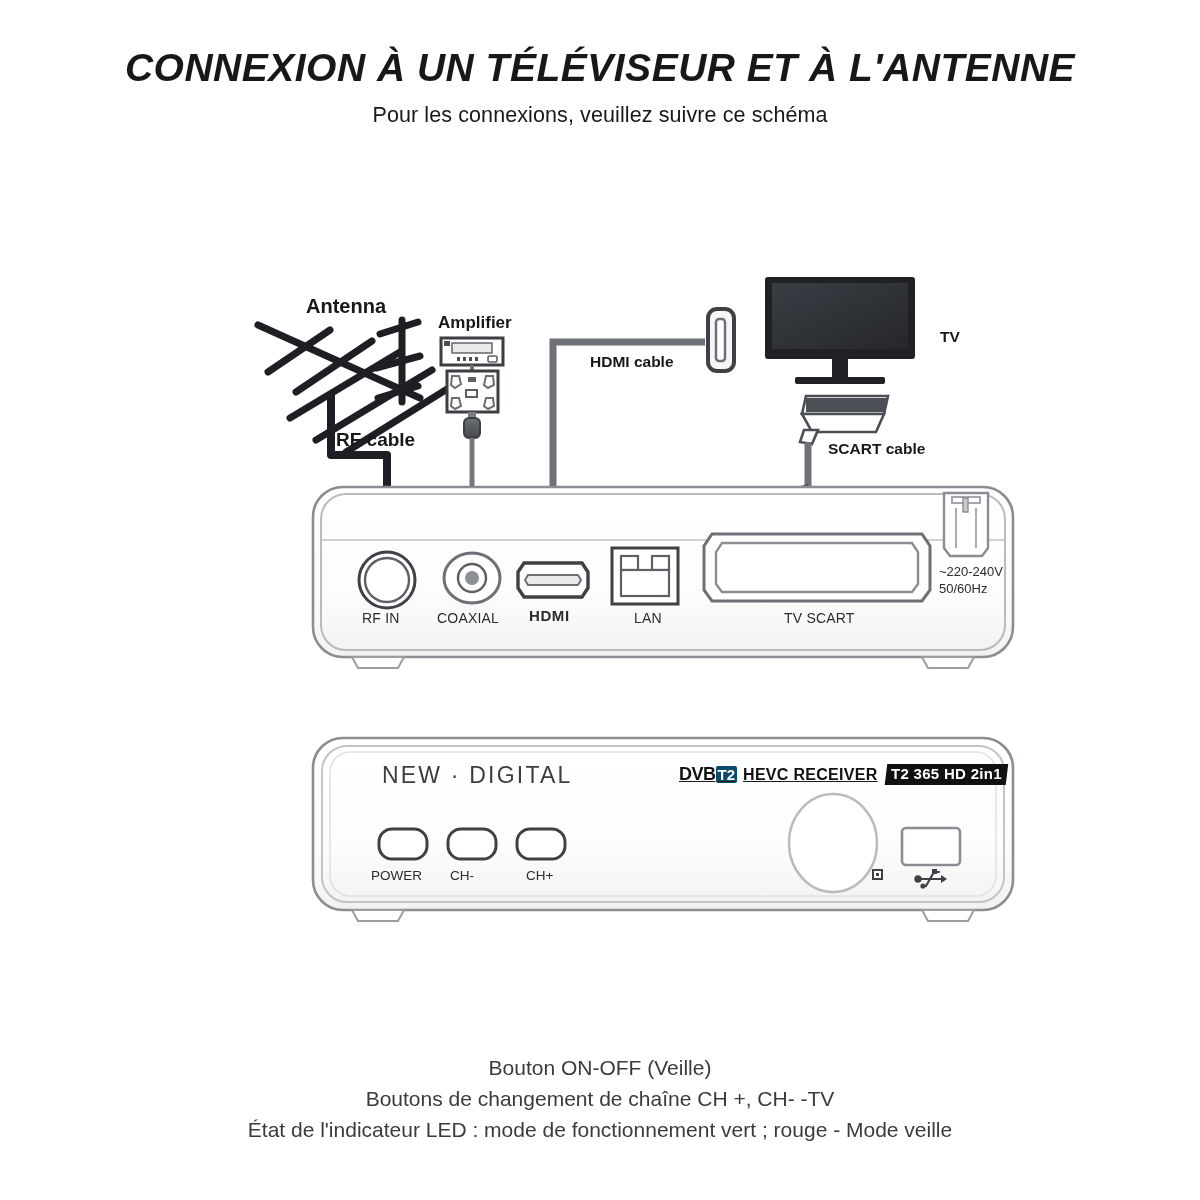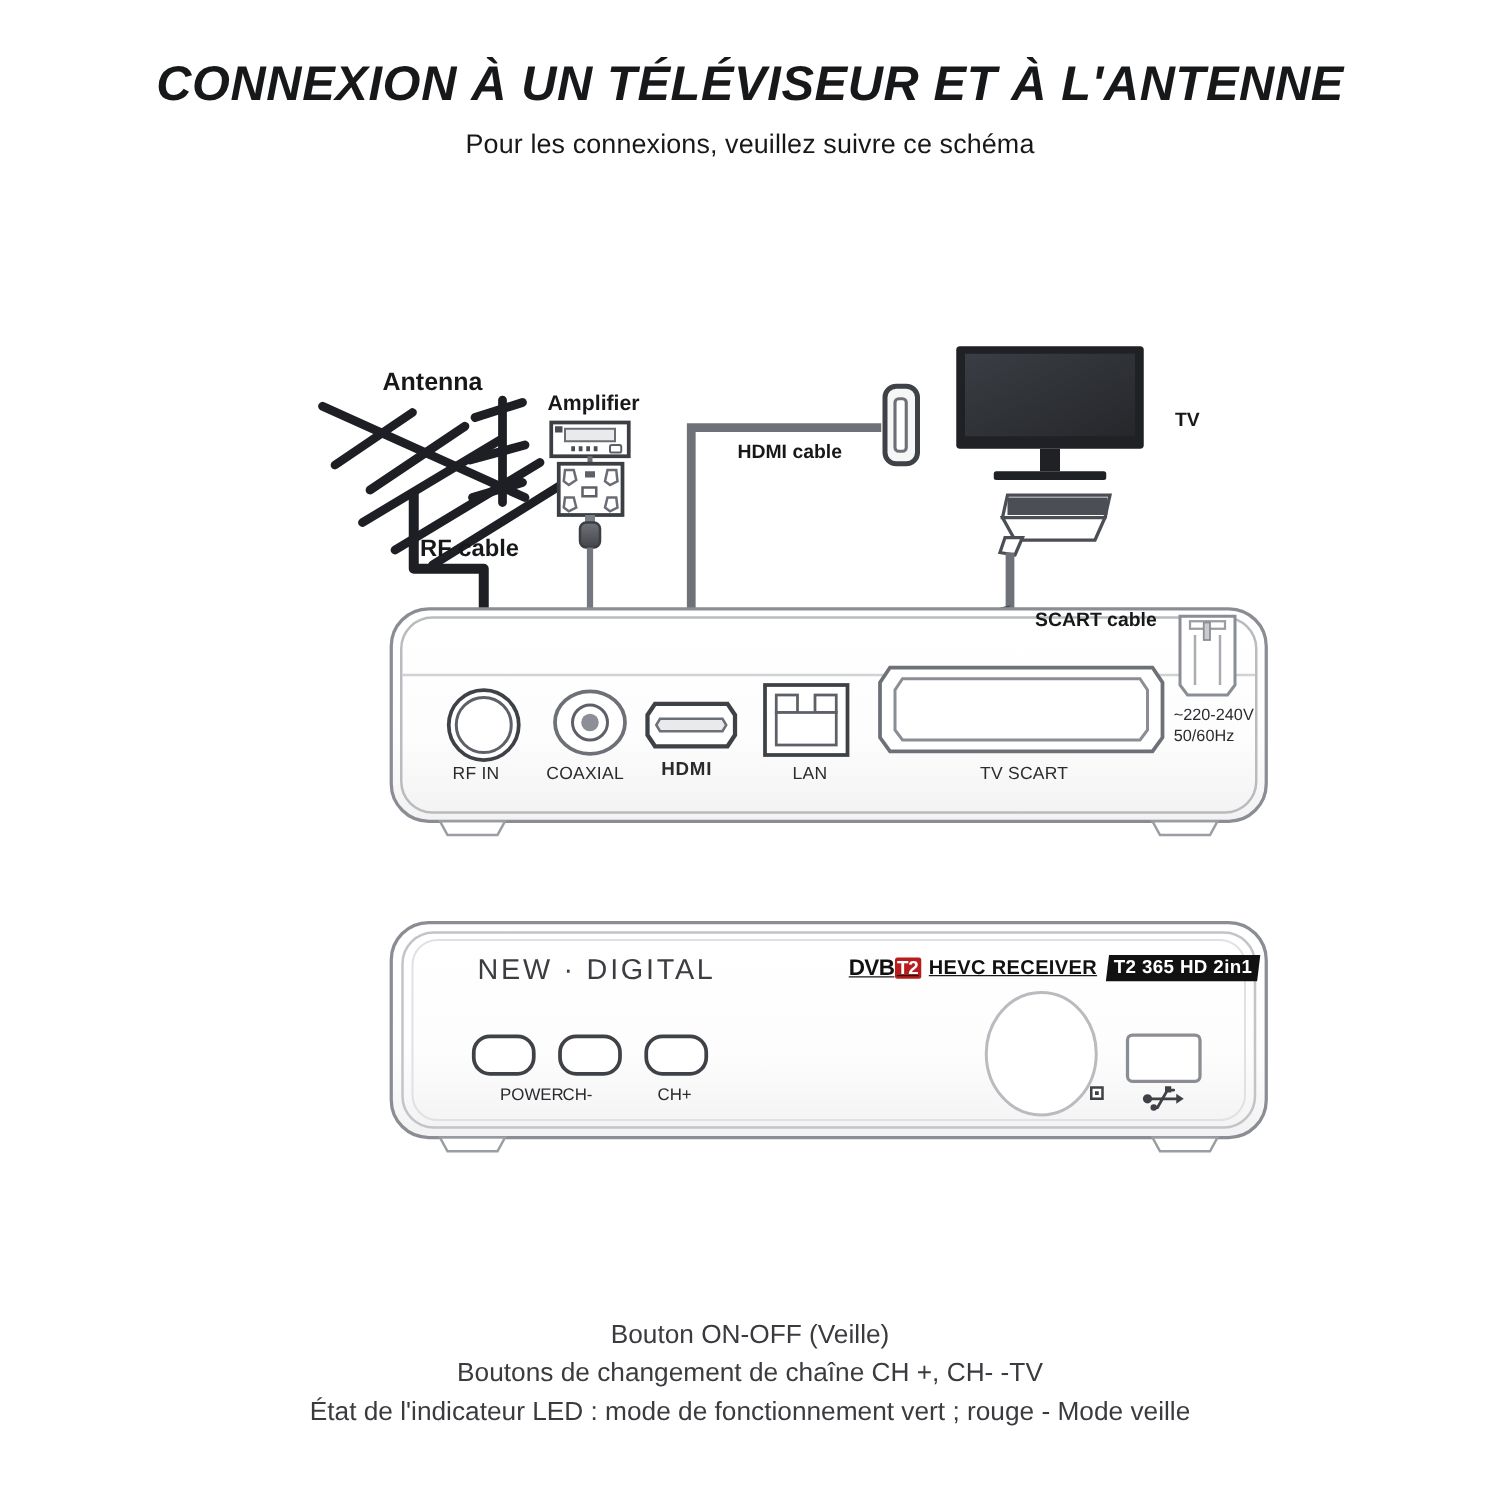--- a/index.html
+++ b/index.html
@@ -27,21 +27,21 @@
   
   .canvas{position:absolute;left:0;top:0;width:1200px;height:1200px;}
   svg.diagram{position:absolute;left:0;top:0;width:1200px;height:1200px;}
 
   
   .lbl{position:absolute;font-weight:bold;color:#17181a;white-space:nowrap;}
   .lbl-antenna{left:306px;top:295px;font-size:20px;}
   .lbl-amplifier{left:438px;top:313px;font-size:17px;}
   .lbl-rf{left:336px;top:429px;font-size:19px;}
   .lbl-hdmi-cable{left:562px;top:353px;font-size:15.5px;margin-left:28px;}
-  .lbl-scart-cable{left:828px;top:440px;font-size:15.5px;margin-top:48px;}
+  .lbl-scart-cable{left:828px;top:440px;font-size:15.5px;}
   .lbl-tv{left:940px;top:328px;font-size:15.5px;}
 
   .port-lbl{position:absolute;font-size:14px;font-weight:normal;color:#2a2b2e;
             white-space:nowrap;letter-spacing:0.2px;}
   .port-rf{left:362px;top:610px;}
   .port-coax{left:437px;top:610px;}
   .port-lan{left:634px;top:610px;}
   .port-scart{left:784px;top:610px;}
   .port-hdmi{left:529px;top:607px;font-weight:bold;font-size:15px;letter-spacing:0.6px;}
   .pwr-lbl{position:absolute;left:939px;top:563px;font-size:13px;color:#2a2b2e;
@@ -50,33 +50,33 @@
   
   .brand{
     position:absolute;left:382px;top:762px;
     font-size:23px;letter-spacing:2.2px;color:#3b3d41;font-weight:normal;
     white-space:nowrap;
   }
   .badgewrap{position:absolute;left:679px;top:764px;display:flex;align-items:center;
              white-space:nowrap;text-decoration:underline;}
   .dvb{font-size:18px;font-weight:bold;color:#111;letter-spacing:-0.5px;}
   .t2box{
-    background:#b91c1c;color:#fff;font-size:15px;font-weight:bold;
+    background:#0c4a6e;color:#fff;font-size:15px;font-weight:bold;
     padding:1px 2px;margin:0 4px 0 0;border-radius:2px;line-height:1.05;
   }
   .hevc{font-size:16px;font-weight:bold;color:#111;letter-spacing:0.3px;margin-left:2px;}
   .modelbox{
     background:#111;color:#fff;font-size:15px;font-weight:bold;
     padding:2px 5px;margin-left:8px;letter-spacing:0.3px;line-height:1.1;
     transform:skewX(-7deg);
   }
   .modelbox span{display:inline-block;transform:skewX(7deg);}
 
   .btn-lbl{position:absolute;font-size:13.5px;color:#2a2b2e;white-space:nowrap;}
-  .btn-power{left:400px;top:868px;}
+  .btn-power{left:371px;top:868px;}
   .btn-chm{left:450px;top:868px;}
   .btn-chp{left:526px;top:868px;}
 
   
   .caption{
     position:absolute;left:0;top:1053px;width:1200px;text-align:center;
     font-size:21px;color:#3a3b3e;line-height:1.47;
   }
   .caption div{white-space:nowrap;}
 </style>

